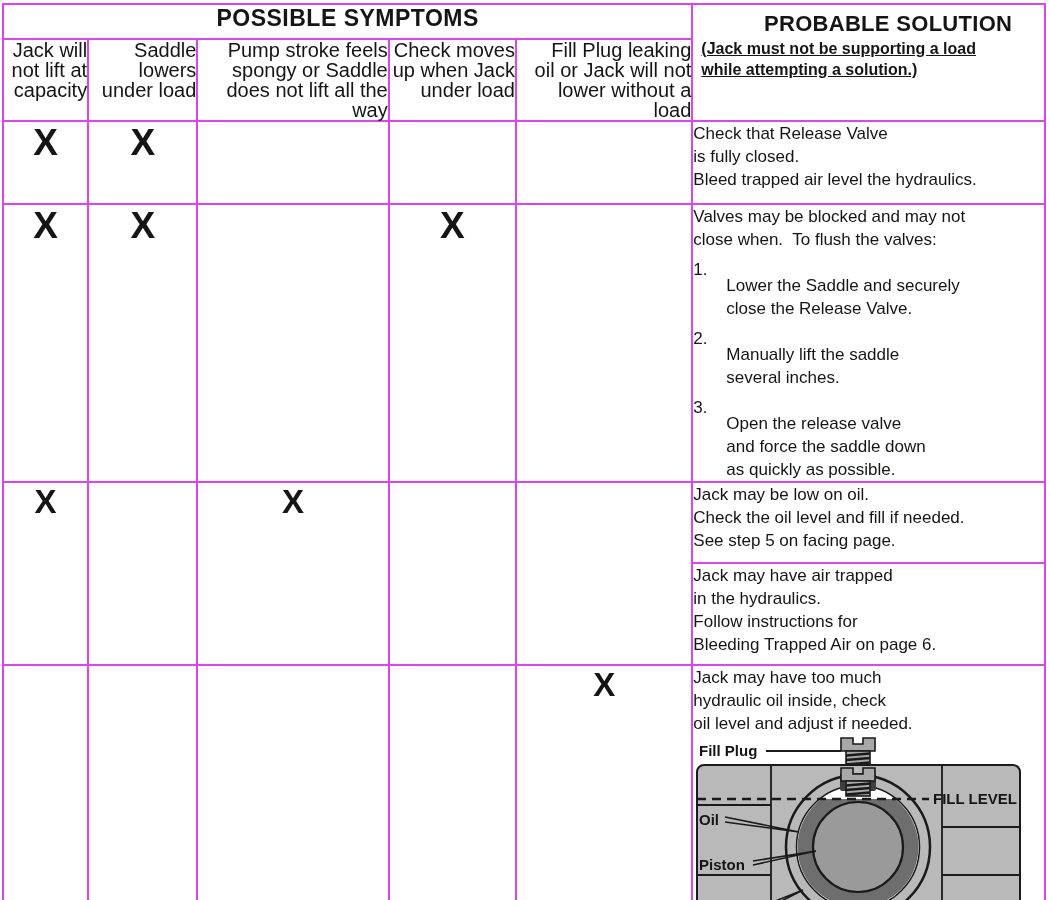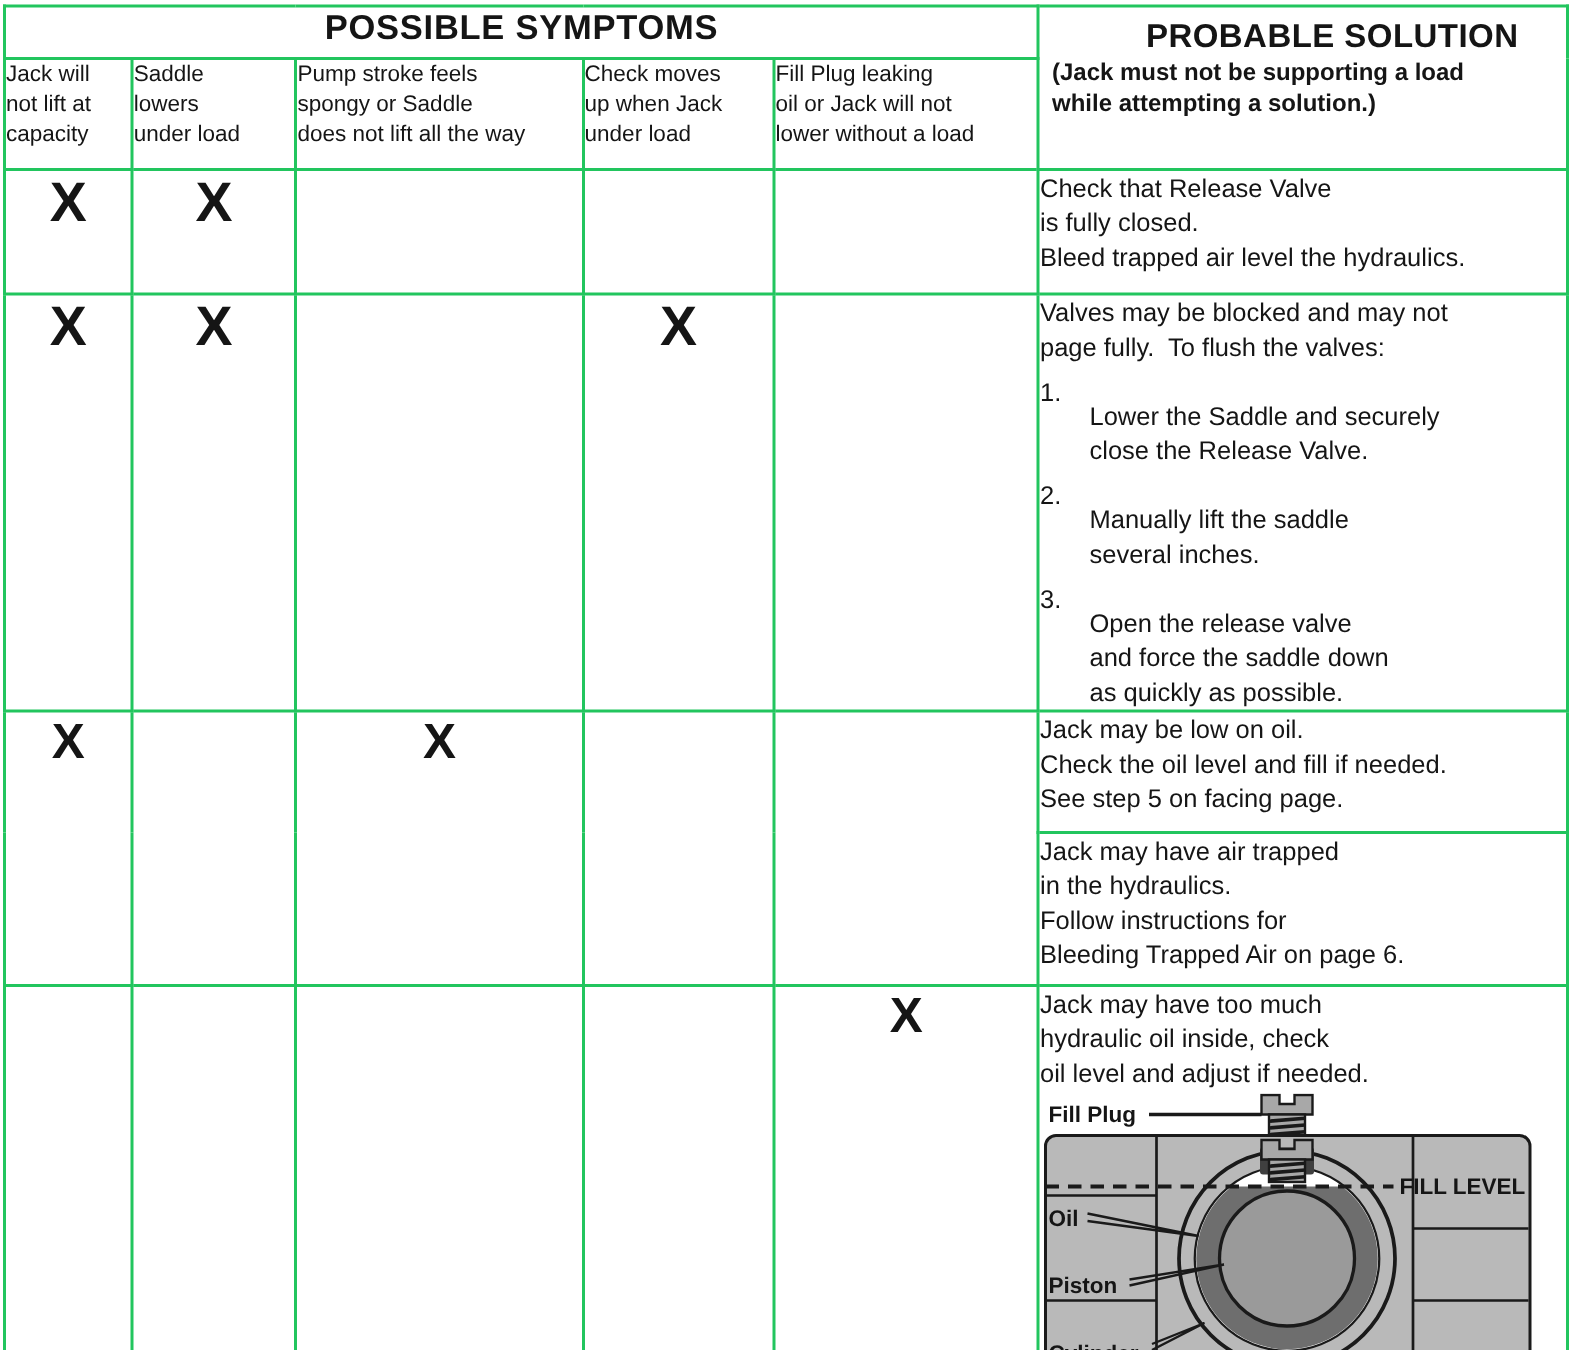--- a/index.html
+++ b/index.html
@@ -1,34 +1,34 @@
 <!DOCTYPE html>
 <html><head>
 <meta charset="utf-8">
 <style>
   html,body{margin:0;padding:0;background:#fff;}
   body{width:1050px;height:900px;overflow:hidden;
        font-family:"Liberation Sans", sans-serif;color:#151515;}
   .page{padding:3px 2px;}
   table.tt{border-collapse:collapse;table-layout:fixed;width:1044px;}
-  table.tt td, table.tt th{border:2px solid #22c55e;padding:0;vertical-align:top;}
+  table.tt td, table.tt th{border:2px solid #d946ef;padding:0;vertical-align:top;}
   
   col.c1{width:85px;} col.c2{width:109px;} col.c3{width:191px;}
   col.c4{width:127px;} col.c5{width:176px;} col.c6{width:352px;}
 
   th.sym-title{height:33px;text-align:center;vertical-align:middle;
     font-size:23px;font-weight:bold;letter-spacing:.5px;}
-  th.col-head{height:72px;text-align:left;vertical-align:middle;
-    font-size:15px;font-weight:normal;line-height:20px;white-space:pre-line;
+  th.col-head{height:72px;text-align:right;vertical-align:middle;
+    font-size:20px;font-weight:normal;line-height:20px;white-space:pre-line;
     border-bottom:3px solid #1a1a1a;}
   th.sol-head{vertical-align:top;border-bottom:3px solid #1a1a1a;}
   .sol-head-title{font-size:22px;font-weight:bold;text-align:center;
     margin-top:6px;letter-spacing:.3px;padding-left:39px;}
   .sol-head-note{font-size:16px;font-weight:bold;line-height:21px;
-    text-align:left;padding:1px 6px 4px 8px;white-space:pre-line;}
+    text-align:left;padding:1px 6px 4px 8px;white-space:pre-line;text-decoration:underline;}
 
   td.sym{text-align:center;vertical-align:middle;font-weight:bold;}
   tr.r1 td.sym, tr.r2 td.sym{font-size:37px;}
   tr.r3 td.sym, tr.r4 td.sym{font-size:33px;}
 
   td.sol{padding:3px 6px 2px 8px;}
   .sol-text{font-size:17px;line-height:23px;white-space:pre-wrap;}
   .step{display:flex;margin-top:7px;}
   .step-num{width:33px;flex:0 0 33px;font-size:17px;line-height:23px;}
   .step-text{font-size:17px;line-height:23px;white-space:pre-wrap;margin-top:16px;}
@@ -92,21 +92,21 @@
   </tr>
 
   <tr class="r2" style="height:237px;">
     <td class="sym">X</td>
     <td class="sym">X</td>
     <td class="sym"></td>
     <td class="sym">X</td>
     <td class="sym"></td>
     <td class="sol">
       <div class="sol-text">Valves may be blocked and may not
-page fully.  To flush the valves:</div>
+close when.  To flush the valves:</div>
       <div class="step">
         <span class="step-num">1.</span>
         <span class="step-text">Lower the Saddle and securely
 close the Release Valve.</span>
       </div>
       <div class="step">
         <span class="step-num">2.</span>
         <span class="step-text">Manually lift the saddle
 several inches.</span>
       </div>

